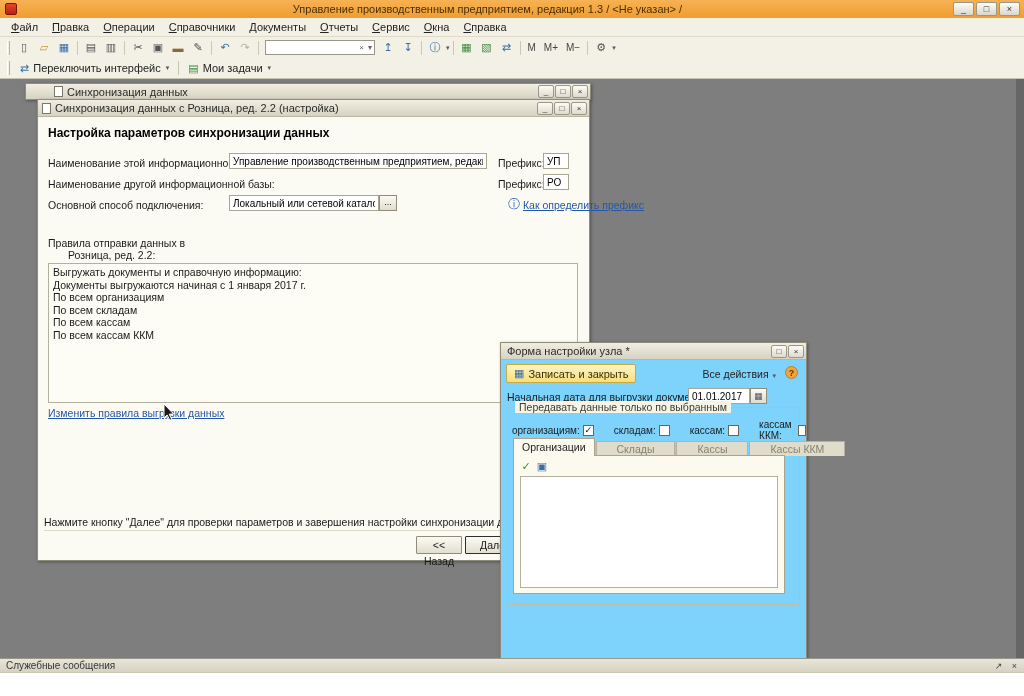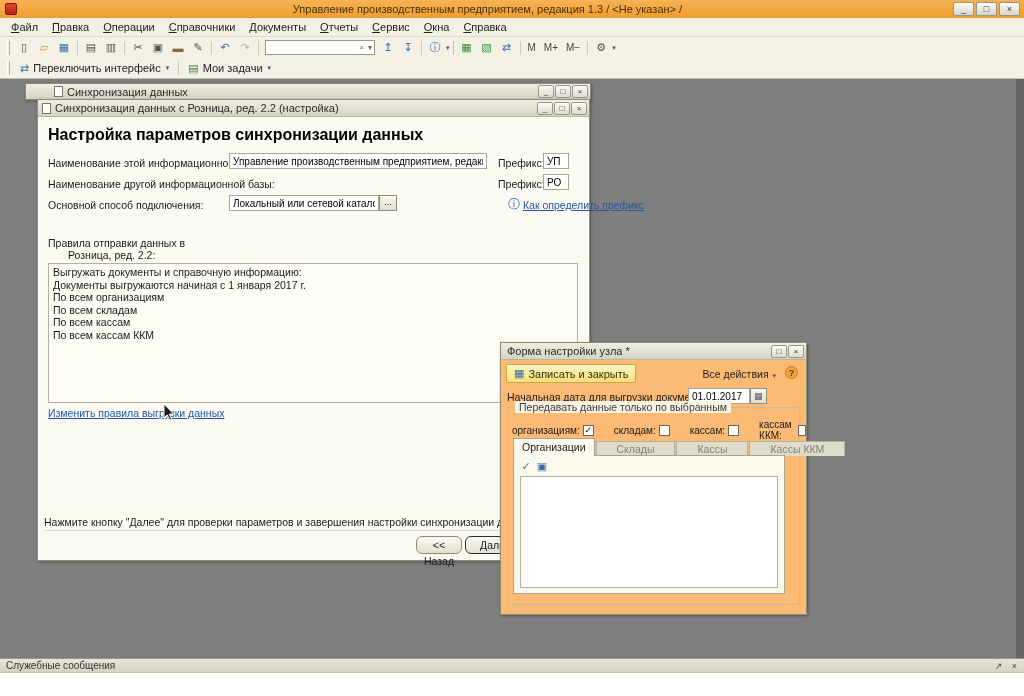--- a/index.html
+++ b/index.html
@@ -50,33 +50,33 @@
   .ctitle { position:absolute; top:0; left:0; right:0; height:17px;
     background:linear-gradient(#f1eee1,#d6d3c4); border-bottom:1px solid #b8b5a3;
     display:flex; align-items:center; }
   .ctitle .txt { flex:1; white-space:nowrap; overflow:hidden; color:#2a2a2a; }
   .wicon { width:9px; height:11px; background:#fff; border:1px solid #7a776a; margin:0 4px; flex:none; }
   .cbtns { display:flex; gap:1px; margin-right:2px; }
   .cbtn { width:16px; height:13px; background:linear-gradient(#fcfbf6,#dedbce); border:1px solid #9a9786;
     border-radius:2px; font-size:8px; line-height:11px; text-align:center; color:#333; }
 
   .lbl { position:absolute; font-size:10.5px; color:#1a1a1a; white-space:nowrap; }
-  .heading { position:absolute; font-weight:bold; font-size:16px; color:#000; white-space:nowrap; }
+  .heading { position:absolute; font-weight:bold; font-size:12px; color:#000; white-space:nowrap; }
   .inp { position:absolute; background:#fff; border:1px solid #a9a694; font-size:10px;
     padding:1px 3px; height:16px; }
   .btn3dots { position:absolute; width:18px; height:16px; background:linear-gradient(#fbfaf3,#e0ddcc);
     border:1px solid #8f8c7a; font-size:9px; text-align:center; line-height:13px; }
   .link { position:absolute; color:#2457a8; text-decoration:underline; font-size:10.5px; white-space:nowrap; }
   .info-i { position:absolute; color:#2b5fb4; font-size:12px; line-height:12px; }
   .rules-box { position:absolute; left:10px; top:163px; width:530px; height:140px;
     border:1px solid #b3b09e; background:#fdfdf6; padding:2px 4px; font-size:10.5px;
     line-height:12.5px; color:#1a1a1a; overflow:hidden; }
   .hr { position:absolute; border-top:1px solid #ddDAC8; }
   .pushbtn { position:absolute; height:18px; background:linear-gradient(#fbfaf3,#e2dfd0);
-    border:1px solid #8f8c7a; border-radius:6px; font-size:10.5px; text-align:center; line-height:16px; }
+    border:1px solid #8f8c7a; border-radius:1px; font-size:10.5px; text-align:center; line-height:16px; }
   .default-btn { border:1px solid #2f2f2f; }
 
   
   .save-btn { position:absolute; left:5px; top:21px; height:19px; display:flex; align-items:center; gap:4px;
     padding:0 7px; background:linear-gradient(#fdf4c4,#f7df7e); border:1px solid #c9a93e;
     border-radius:2px; font-size:11px; color:#3a3000; }
   .allact { position:absolute; right:30px; top:25px; font-size:10.5px; color:#222; }
   .help-circle { position:absolute; right:8px; top:23px; width:13px; height:13px; border-radius:50%;
     background:#f3a33a; border:1px solid #c07f1f; color:#5a3600; font-size:9px; font-weight:bold;
     text-align:center; line-height:12px; }
@@ -251,21 +251,21 @@
     <div class="link" style="left:10px; top:307px;">Изменить правила выгрузки данных</div>
 
     <div class="lbl" style="left:6px; top:416px; font-size:10.5px;">Нажмите кнопку "Далее" для проверки параметров и завершения настройки синхронизации данных.</div>
 
     <div class="hr" style="left:6px; right:6px; top:430px;"></div>
 
     <div class="pushbtn" style="left:378px; top:436px; width:46px;">&lt;&lt; Назад</div>
     <div class="pushbtn default-btn" style="left:427px; top:436px; width:70px;">Далее &gt;</div>
   </div>
 
-  <div class="win" style="left:500px; top:263px; width:307px; height:273px; background:#fdba74;">
+  <div class="win" style="left:500px; top:263px; width:307px; height:331px; background:#7dd3fc;">
     <div class="ctitle">
       <span class="txt" style="margin-left:6px;">Форма настройки узла *</span>
       <span class="cbtns">
         <span class="cbtn">□</span>
         <span class="cbtn">×</span>
       </span>
     </div>
 
     <div class="save-btn">
       <span class="c-blue">▦</span>

